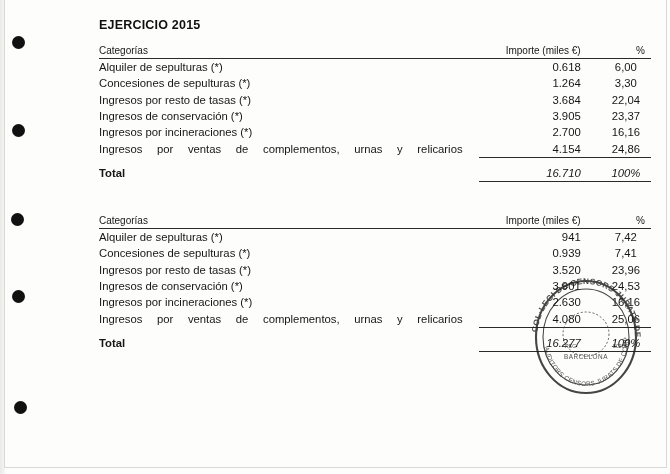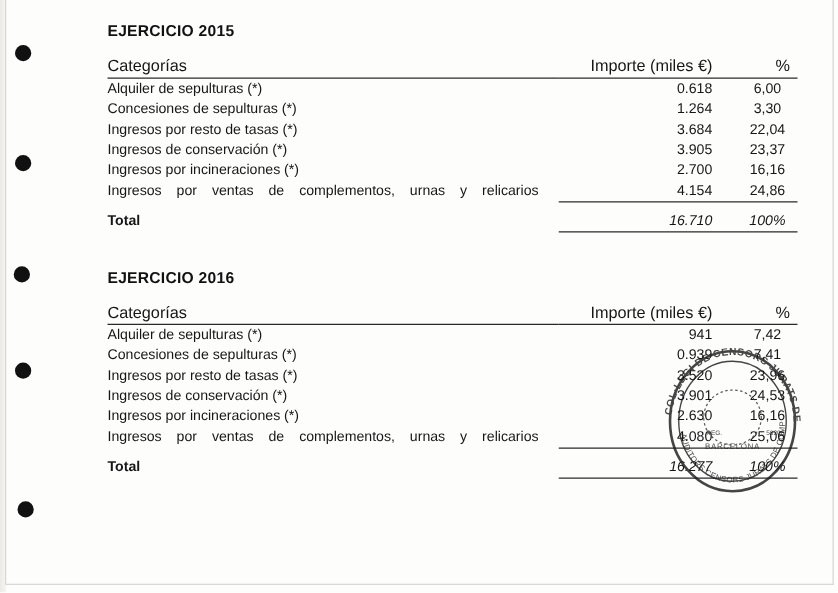--- a/index.html
+++ b/index.html
@@ -27,34 +27,34 @@
   }
 
   
   .dot{
     position:absolute;width:13px;height:13px;border-radius:50%;
     background:#111;
   }
 
   .content{position:absolute;left:0;top:0;right:0;bottom:0;}
 
-  .section{position:absolute;left:86px;width:552px;}
+  .section{position:absolute;left:99px;width:552px;}
   .sec-title{
     font-weight:bold;font-size:12.5px;letter-spacing:.2px;
     color:#111;margin:0 0 13px 0;
   }
 
   table.t{
     width:552px;border-collapse:collapse;
     font-size:11.3px;color:#161616;
   }
   table.t th{
     font-weight:normal;text-align:left;padding:0 0 2px 0;
     border-bottom:1.3px solid #2a2a2a;
-    font-size:13px;
+    font-size:10px;
   }
   table.t th.num{text-align:right;padding-right:26px;}
   table.t th.pct{text-align:right;padding-right:6px;}
   table.t td{
     padding:1.1px 0;vertical-align:top;line-height:1.25;
   }
   table.t td.num{text-align:right;padding-right:26px;white-space:nowrap;}
   table.t td.pct{text-align:center;padding-right:6px;white-space:nowrap;}
   table.t td.justify{
     text-align:justify;text-align-last:justify;
@@ -146,21 +146,20 @@
           <tr class="total">
             <td>Total</td>
             <td class="num">16.710</td>
             <td class="pct">100%</td>
           </tr>
         </tbody>
       </table>
     </div>
 
     <div class="section" style="top:215px;">
-      <div class="sec-title">EJERCICIO 2016</div>
       <table class="t">
         <thead>
           <tr>
             <th>Categorías</th>
             <th class="num">Importe (miles €)</th>
             <th class="pct">%</th>
           </tr>
         </thead>
         <tbody>
           <tr>

